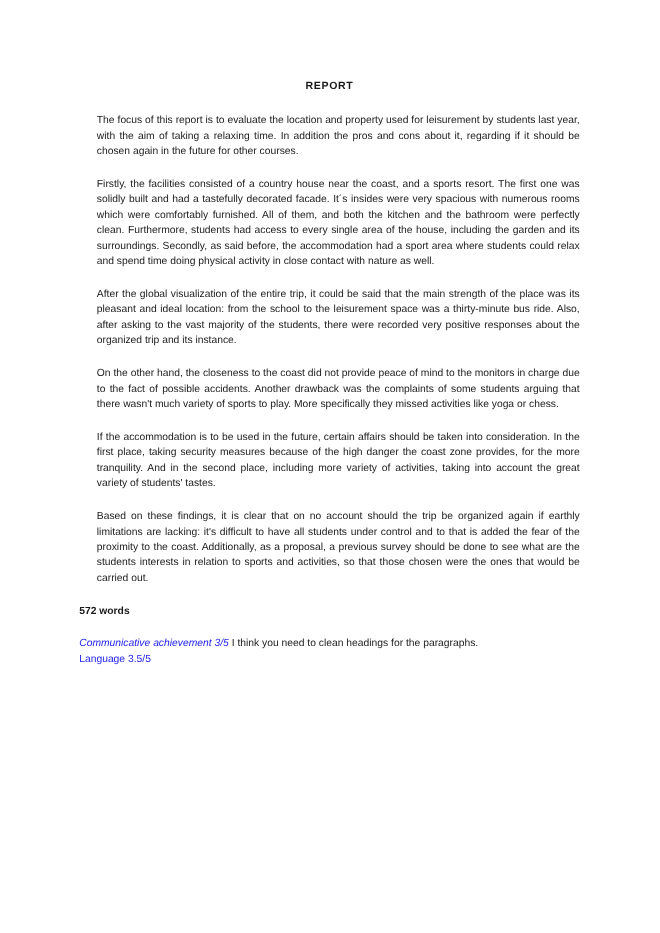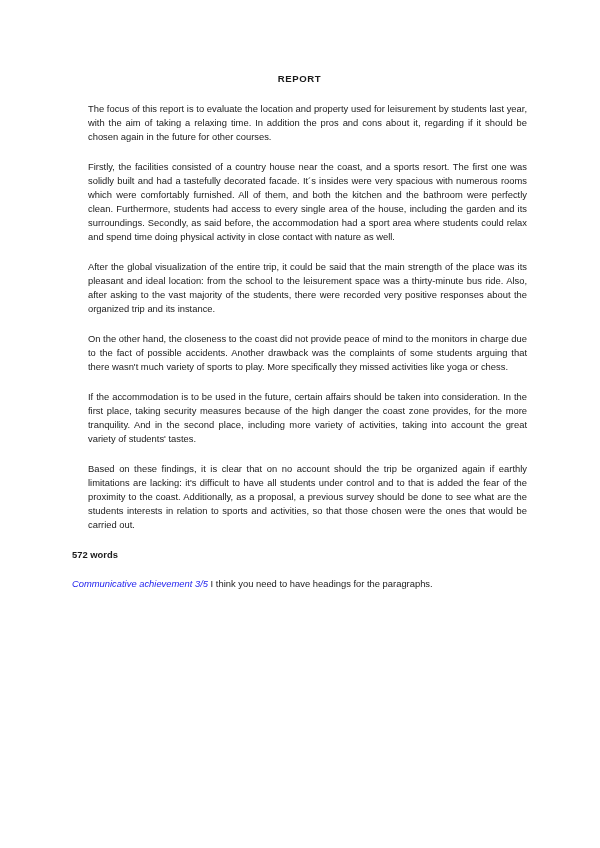--- a/index.html
+++ b/index.html
@@ -62,16 +62,19 @@
   <p class="para">Firstly, the facilities consisted of a country house near the coast, and a sports resort. The first one was solidly built and had a tastefully decorated facade. It´s insides were very spacious with numerous rooms which were comfortably furnished. All of them, and both the kitchen and the bathroom were perfectly clean. Furthermore, students had access to every single area of the house, including the garden and its surroundings. Secondly, as said before, the accommodation had a sport area where students could relax and spend time doing physical activity in close contact with nature as well.</p>
   <p class="para">After the global visualization of the entire trip, it could be said that the main strength of the place was its pleasant and ideal location: from the school to the leisurement space was a thirty-minute bus ride. Also, after asking to the vast majority of the students, there were recorded very positive responses about the organized trip and its instance.</p>
   <p class="para">On the other hand, the closeness to the coast did not provide peace of mind to the monitors in charge due to the fact of possible accidents. Another drawback was the complaints of some students arguing that there wasn't much variety of sports to play. More specifically they missed activities like yoga or chess.</p>
   <p class="para">If the accommodation is to be used in the future, certain affairs should be taken into consideration. In the first place, taking security measures because of the high danger the coast zone provides, for the more tranquility. And in the second place, including more variety of activities, taking into account the great variety of students' tastes.</p>
   <p class="para">Based on these findings, it is clear that on no account should the trip be organized again if earthly limitations are lacking: it's difficult to have all students under control and to that is added the fear of the proximity to the coast. Additionally, as a proposal, a previous survey should be done to see what are the students interests in relation to sports and activities, so that those chosen were the ones that would be carried out.</p>
 
   <div class="word-count">572 words</div>
 
   <div class="feedback">
     <div class="fb-line">
-      <span class="accent" style="color: rgb(34, 34, 238); font-style: italic;">Communicative achievement 3/5</span><span> I think you need to have headings for the paragraphs.</span>
+      <span class="accent" style="color: rgb(34, 34, 238); font-style: italic;">Communicative achievement 3/5</span><span> I think you need to clean headings for the paragraphs.</span>
+    </div>
+    <div class="fb-line">
+      <span class="accent" style="color: rgb(34, 34, 238);">Language 3.5/5</span>
     </div>
   </div>
 </div>
 
 </body></html>

